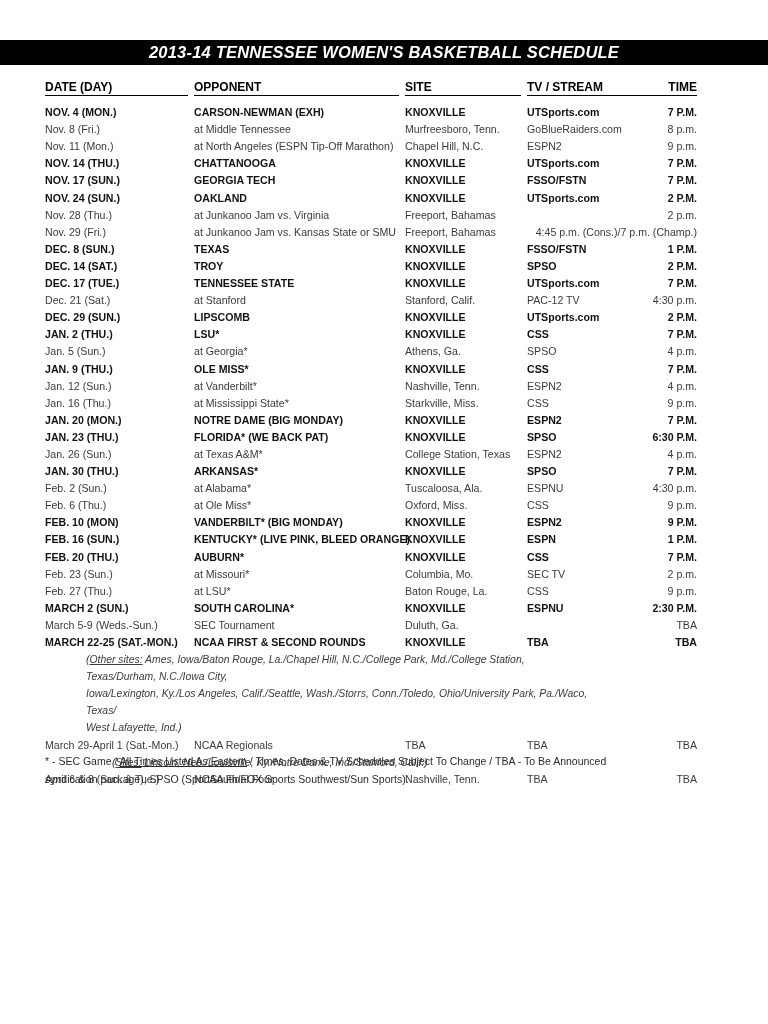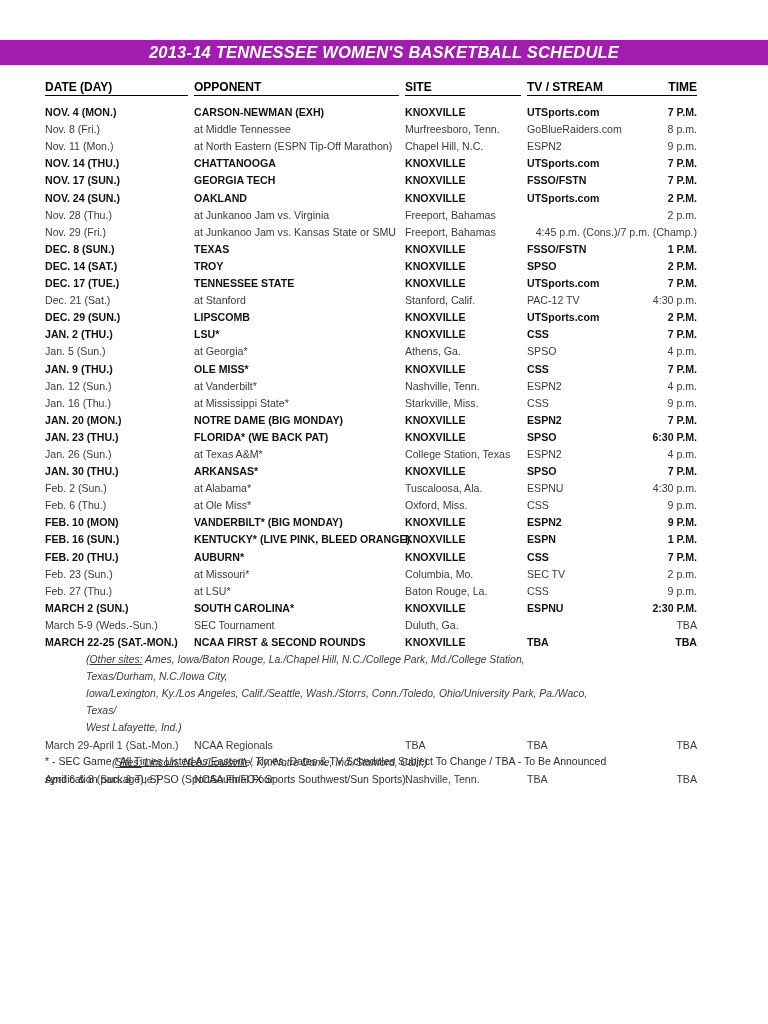--- a/index.html
+++ b/index.html
@@ -17,21 +17,21 @@
     overflow: hidden;
   }
 
   
   .title-bar {
     position: absolute;
     left: 0;
     top: 40px;
     width: 768px;
     height: 25px;
-    background: #a21caf;
+    background: #000000;
     display: flex;
     align-items: center;
     justify-content: center;
   }
   .title-bar .title-text {
     color: #ffffff;
     font-size: 16.5px;
     font-weight: bold;
     font-style: italic;
     letter-spacing: 0.2px;
@@ -152,21 +152,21 @@
       </div>
       <div class="row away">
         <span class="cell c-date">Nov. 8 (Fri.)</span>
         <span class="cell c-opp">at Middle Tennessee</span>
         <span class="cell c-site">Murfreesboro, Tenn.</span>
         <span class="cell c-tv">GoBlueRaiders.com</span>
         <span class="cell c-time">8 p.m.</span>
       </div>
       <div class="row away">
         <span class="cell c-date">Nov. 11 (Mon.)</span>
-        <span class="cell c-opp">at North Eastern  (ESPN Tip-Off Marathon)</span>
+        <span class="cell c-opp">at North Angeles  (ESPN Tip-Off Marathon)</span>
         <span class="cell c-site">Chapel Hill, N.C.</span>
         <span class="cell c-tv">ESPN2</span>
         <span class="cell c-time">9 p.m.</span>
       </div>
       <div class="row home">
         <span class="cell c-date">NOV. 14 (THU.)</span>
         <span class="cell c-opp">CHATTANOOGA</span>
         <span class="cell c-site">KNOXVILLE</span>
         <span class="cell c-tv">UTSports.com</span>
         <span class="cell c-time">7 P.M.</span>

